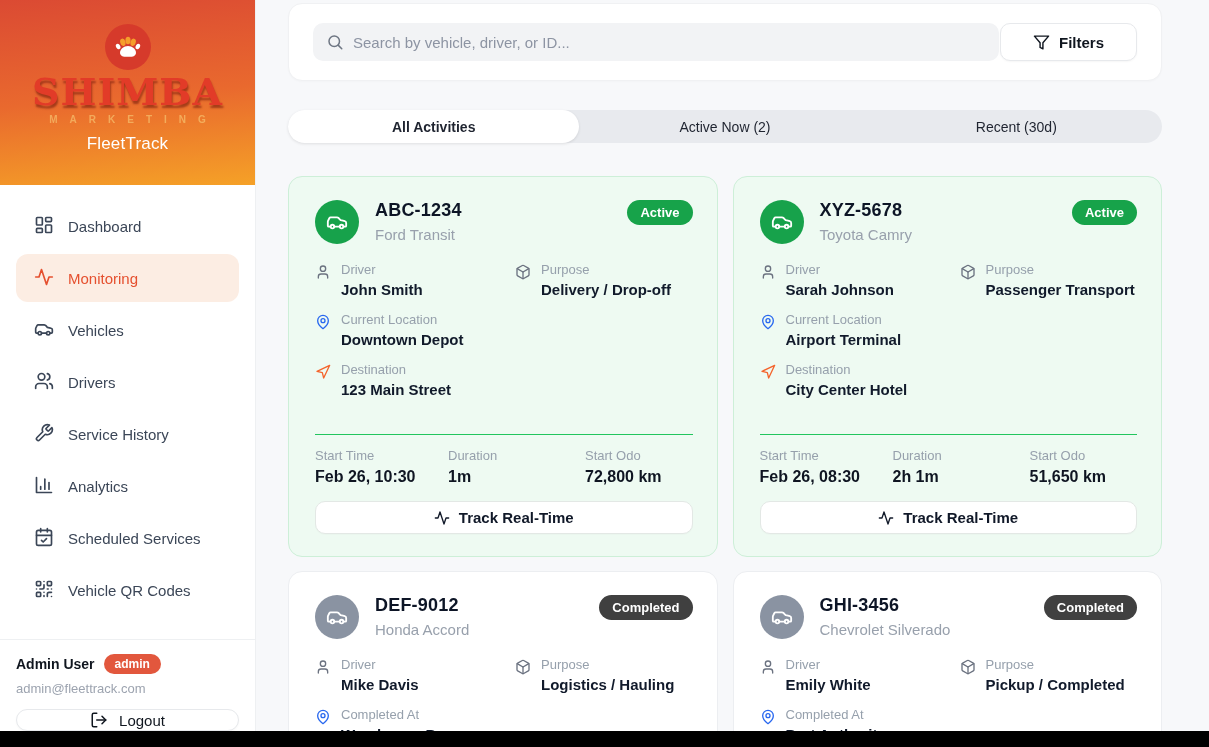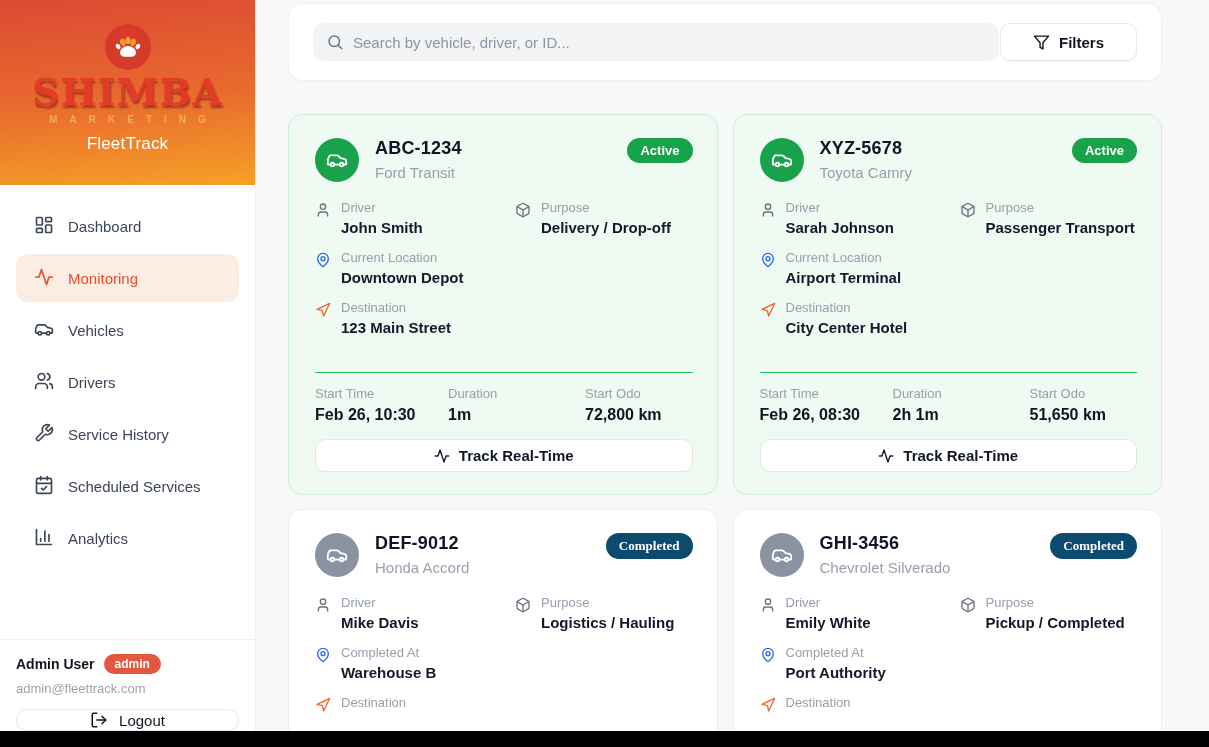--- a/index.html
+++ b/index.html
@@ -50,21 +50,21 @@
 
   .card-head { display:flex; align-items:flex-start; }
   .avatar { width:44px; height:44px; border-radius:50%; display:flex; align-items:center; justify-content:center; flex:0 0 auto; }
   .avatar--active { background:#17a24b; }
   .avatar--completed { background:#8a93a2; }
   .head-text { margin-left:16px; }
   .plate { font-size:18px; font-weight:bold; color:#0d1526; letter-spacing:.2px; }
   .model { font-size:15px; color:#98a0ac; margin-top:5px; }
   .status-badge { margin-left:auto; font-size:13px; font-weight:bold; color:#fff; padding:5px 13px; border-radius:999px; }
   .badge--active { background:#17a34a; }
-  .badge--completed { background:#0c4a6e;font-family:Liberation Serif, serif; }
+  .badge--completed { background:#404040; }
 
   .details { margin-top:18px; }
   .detail-row2 { display:grid; grid-template-columns:200px 1fr; }
   .detail { display:flex; gap:10px; margin-top:12px; }
   .detail svg { margin-top:2px; flex:0 0 auto; }
   .d-label { font-size:13px; color:#96a0ac; line-height:16px; }
   .d-value { font-size:15px; font-weight:bold; color:#111a2b; line-height:20px; margin-top:2px; }
   .icon-gray { color:#6b7280; }
   .icon-blue { color:#2968ef; }
   .icon-orange { color:#f4642c; }
@@ -130,36 +130,53 @@
       <span>Drivers</span>
     </div>
     <div class="nav-item">
       <span><svg width="20" height="20" viewBox="0 0 24 24" fill="none" stroke="currentColor" stroke-width="2" stroke-linecap="round" stroke-linejoin="round">
             <path d="M14.7 6.3a1 1 0 0 0 0 1.4l1.6 1.6a1 1 0 0 0 1.4 0l3.77-3.77a6 6 0 0 1-7.94 7.94l-6.91 6.91a2.12 2.12 0 0 1-3-3l6.91-6.91a6 6 0 0 1 7.94-7.94l-3.76 3.76z"></path>
           </svg></span>
       <span>Service History</span>
     </div>
     <div class="nav-item">
       <span><svg width="20" height="20" viewBox="0 0 24 24" fill="none" stroke="currentColor" stroke-width="2" stroke-linecap="round" stroke-linejoin="round">
+            <path d="M3 3v18h18"></path>
+            <path d="M18 17V9"></path>
+            <path d="M13 17V5"></path>
+            <path d="M8 17v-3"></path>
+          </svg></span>
+      <span>Analytics</span>
+    </div>
+    <div class="nav-item">
+      <span><svg width="20" height="20" viewBox="0 0 24 24" fill="none" stroke="currentColor" stroke-width="2" stroke-linecap="round" stroke-linejoin="round">
             <path d="M8 2v4"></path>
             <path d="M16 2v4"></path>
             <rect x="3" y="4" width="18" height="18" rx="2"></rect>
             <path d="M3 10h18"></path>
             <path d="m9 16 2 2 4-4"></path>
           </svg></span>
       <span>Scheduled Services</span>
     </div>
     <div class="nav-item">
       <span><svg width="20" height="20" viewBox="0 0 24 24" fill="none" stroke="currentColor" stroke-width="2" stroke-linecap="round" stroke-linejoin="round">
-            <path d="M3 3v18h18"></path>
-            <path d="M18 17V9"></path>
-            <path d="M13 17V5"></path>
-            <path d="M8 17v-3"></path>
-          </svg></span>
-      <span>Analytics</span>
+            <rect width="5" height="5" x="3" y="3" rx="1"></rect>
+            <rect width="5" height="5" x="16" y="3" rx="1"></rect>
+            <rect width="5" height="5" x="3" y="16" rx="1"></rect>
+            <path d="M21 16h-3a2 2 0 0 0-2 2v3"></path>
+            <path d="M21 21v.01"></path>
+            <path d="M12 7v3a2 2 0 0 1-2 2H7"></path>
+            <path d="M3 12h.01"></path>
+            <path d="M12 3h.01"></path>
+            <path d="M12 16v.01"></path>
+            <path d="M16 12h1"></path>
+            <path d="M21 12v.01"></path>
+            <path d="M12 21v-1"></path>
+          </svg></span>
+      <span>Vehicle QR Codes</span>
     </div>
   </nav>
 
   <div class="side-user">
     <div class="user-row">
       <span class="user-name">Admin User</span>
       <span class="role-badge">admin</span>
     </div>
     <div class="user-email">admin@fleettrack.com</div>
     <button class="logout-btn">
@@ -188,20 +205,25 @@
     <button class="filters-btn">
       <span style="display:flex">
           <svg width="17" height="17" viewBox="0 0 24 24" fill="none" stroke="#10161f" stroke-width="2" stroke-linecap="round" stroke-linejoin="round">
             <polygon points="22 3 2 3 10 12.46 10 19 14 21 14 12.46 22 3"></polygon>
           </svg>
         </span>
       <span>Filters</span>
     </button>
   </div>
 
+  <div class="tabs">
+    <div class="tab selected">All Activities</div>
+    <div class="tab">Active Now (2)</div>
+    <div class="tab">Recent (30d)</div>
+  </div>
 
   <div class="cards">
 
     <section class="card card--active">
       <div class="card-head">
         <div class="avatar avatar--active">
           <svg width="22" height="22" viewBox="0 0 24 24" fill="none" stroke="#ffffff" stroke-width="2" stroke-linecap="round" stroke-linejoin="round">
               <path d="M19 17h2c.6 0 1-.4 1-1v-3c0-.9-.7-1.7-1.5-1.9C18.7 10.6 16 10 16 10s-1.3-1.4-2.2-2.3c-.5-.4-1.1-.7-1.8-.7H5c-.6 0-1.1.4-1.4.9l-1.4 2.9A3.7 3.7 0 0 0 2 12v4c0 .6.4 1 1 1h2"></path>
               <circle cx="7" cy="17" r="2"></circle>
               <path d="M9 17h6"></path>

